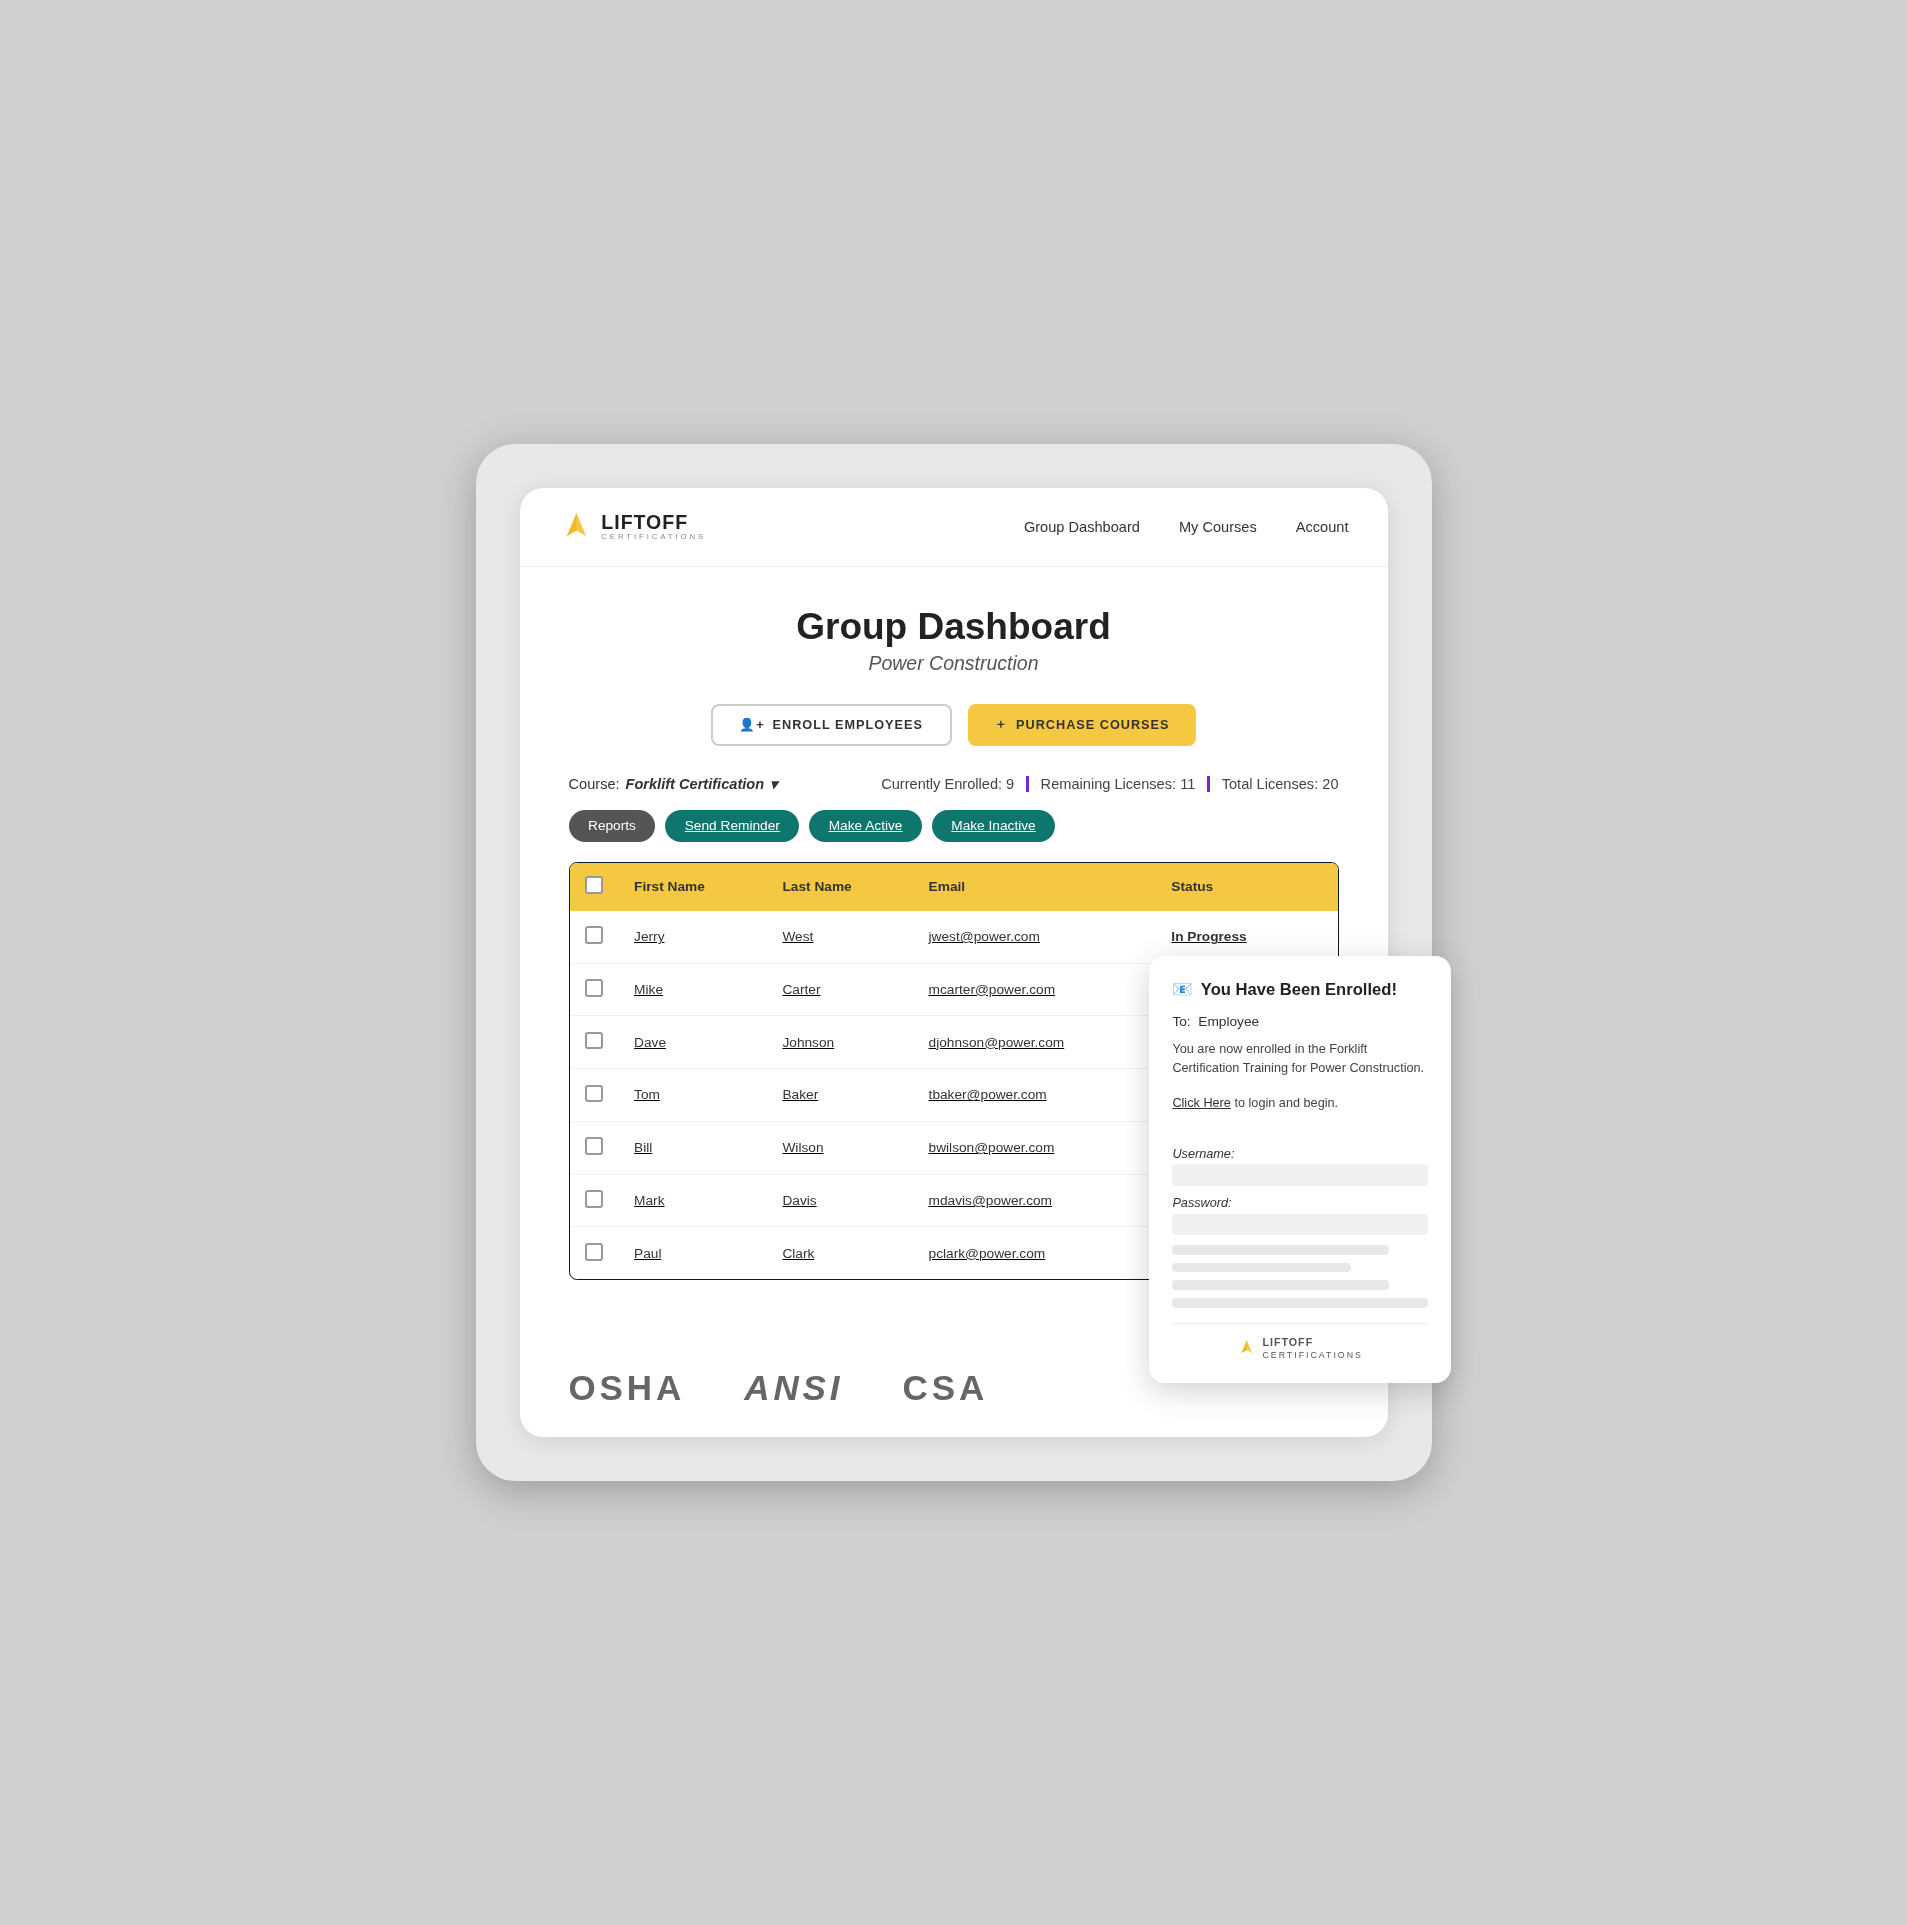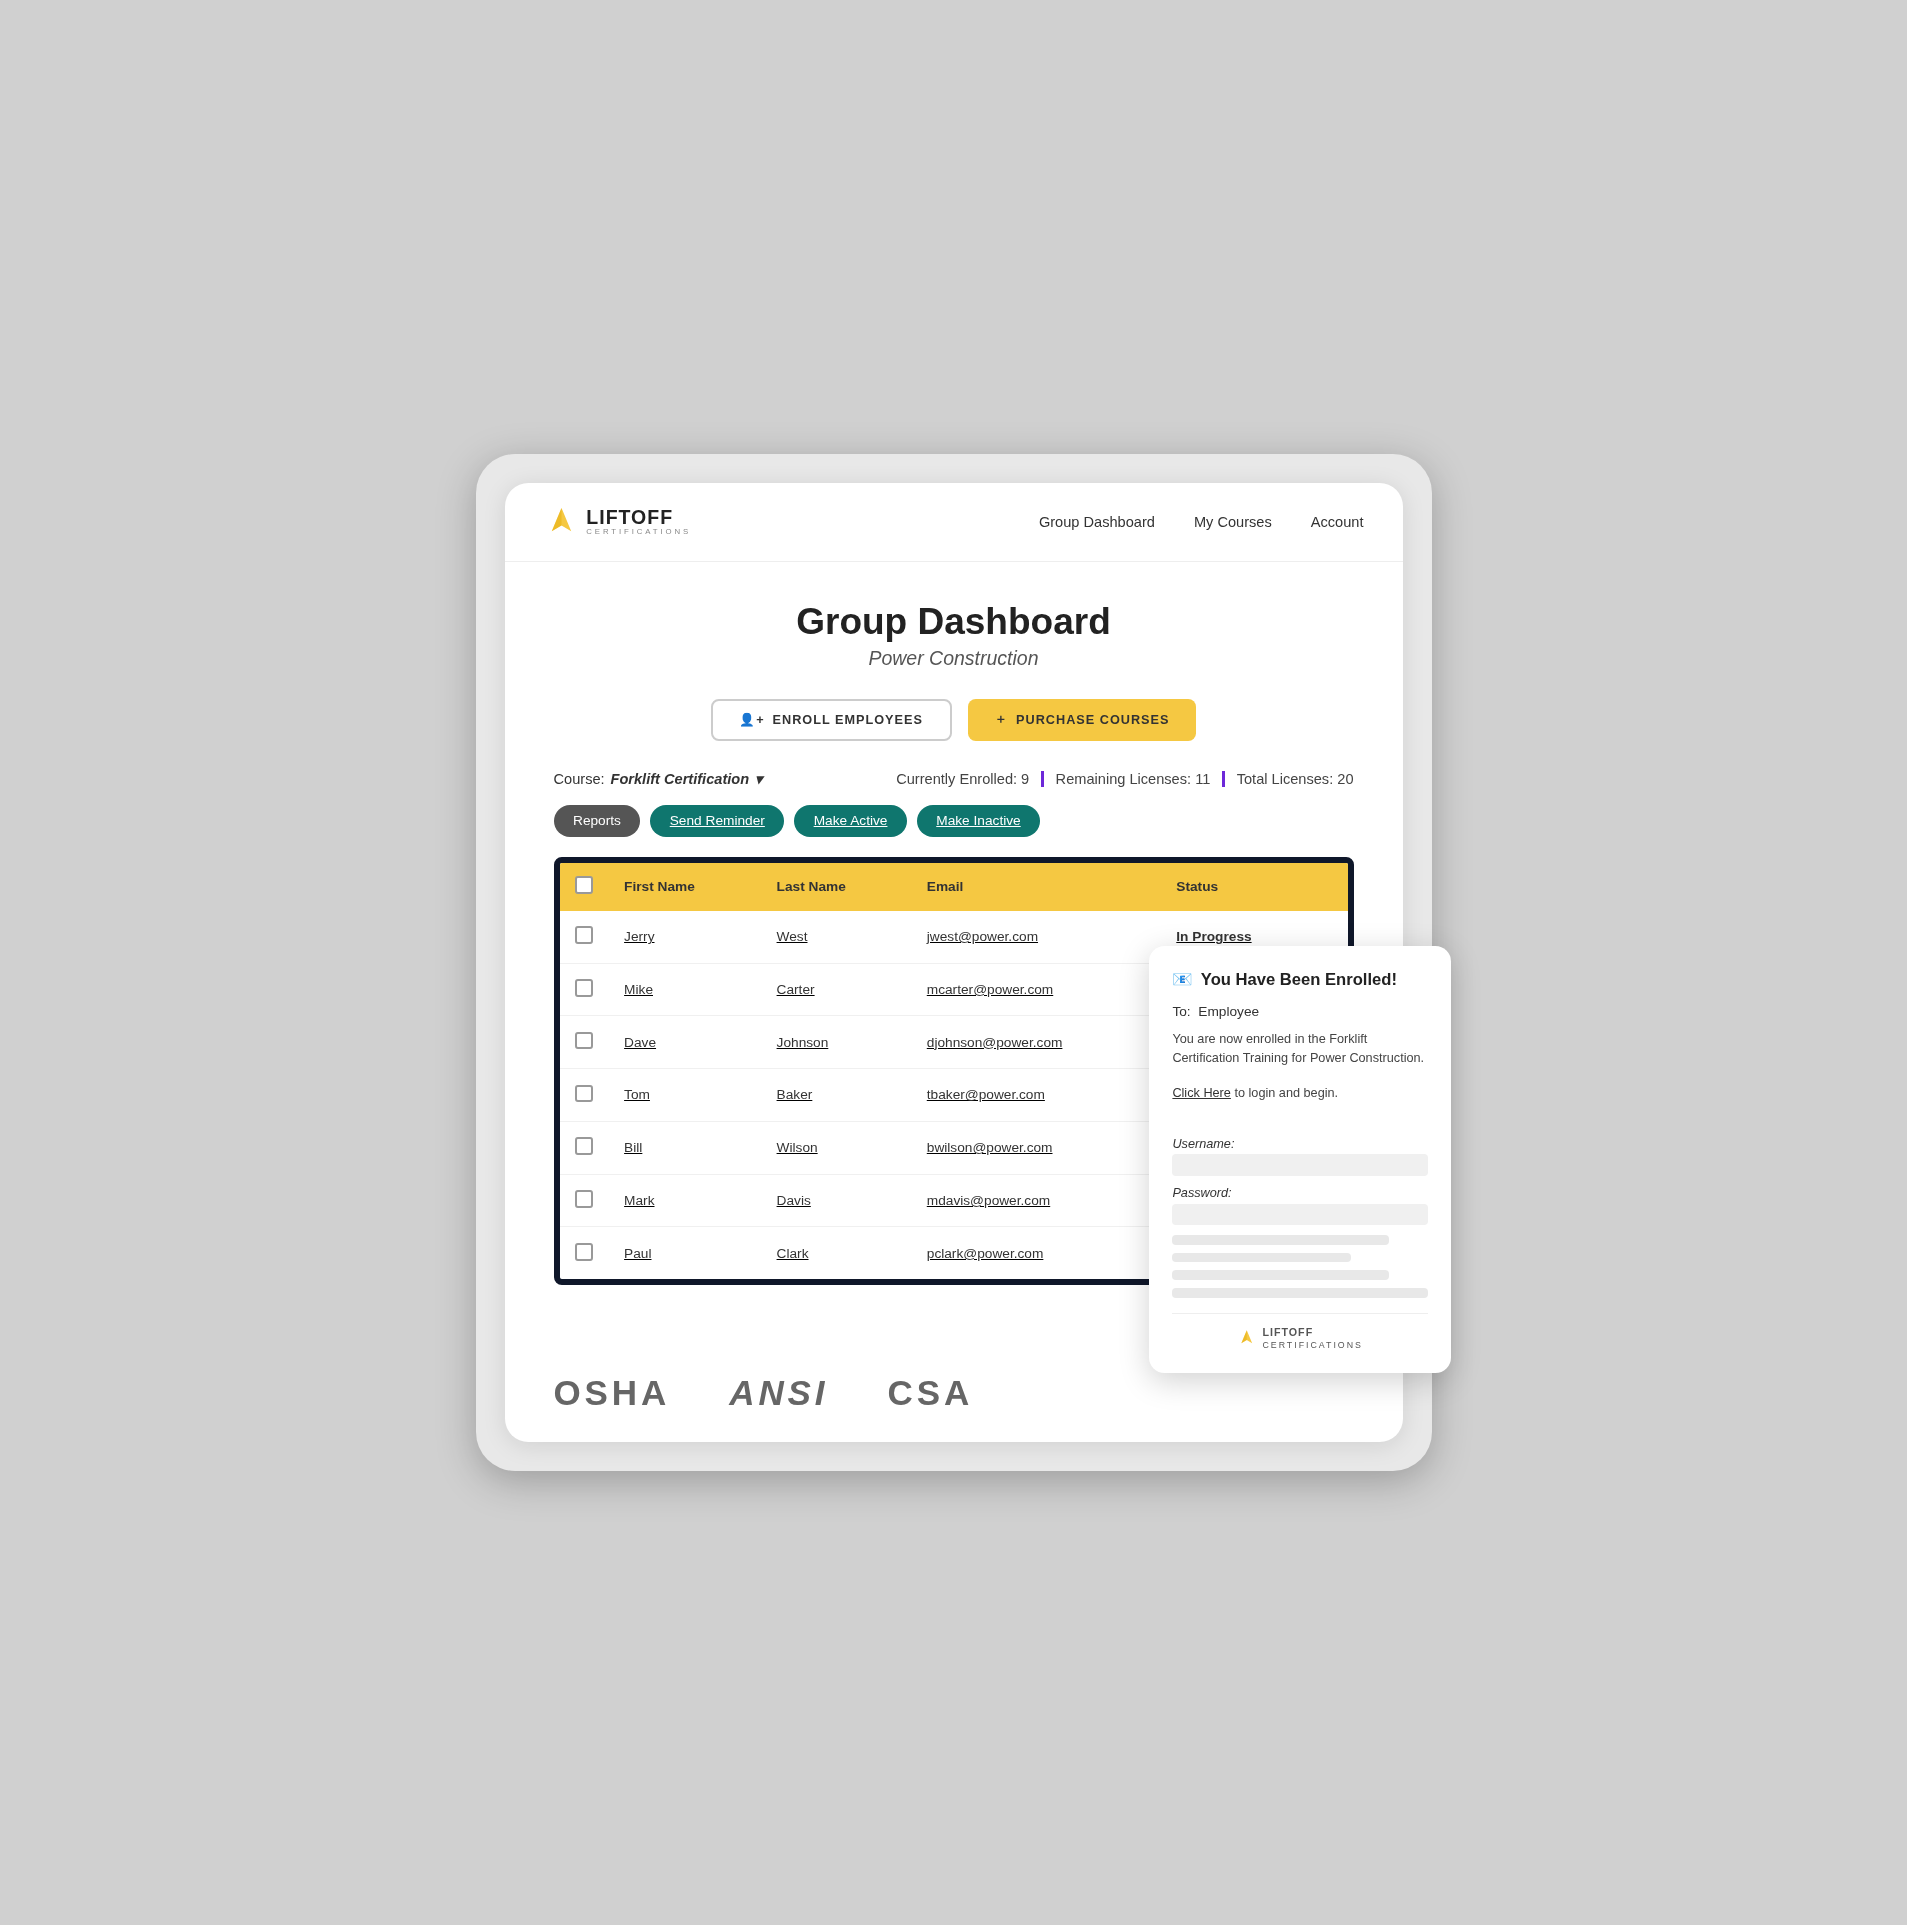--- a/index.html
+++ b/index.html
@@ -9,21 +9,21 @@
       min-height: 100vh;
       display: flex;
       align-items: center;
       justify-content: center;
       padding: 39px;
     }
 
     .outer-wrapper {
       background: #e8e8e8;
       border-radius: 39px;
-      padding: 29px;
+      padding: 44px;
       width: 956px;
       box-shadow: 0 9.8px 39px rgba(0,0,0,0.25);
       position: relative;
     }
 
     .main-card {
       background: #fff;
       border-radius: 23.4px;
       overflow: hidden;
       box-shadow: 0 3.9px 23.4px rgba(0,0,0,0.10);
@@ -185,21 +185,21 @@
       cursor: pointer;
       font-weight: 500;
     }
     .filter-btn.light {
       background: #0f766e;
       text-decoration: underline;
     }
 
     
     .table-wrapper {
-      border: 6px solid #0f172a;
+      border: 1px solid #0f172a;
       border-radius: 7.8px;
       overflow: hidden;
     }
     table {
       width: 100%;
       border-collapse: collapse;
     }
     thead tr {
       background: #f5c842;
     }

